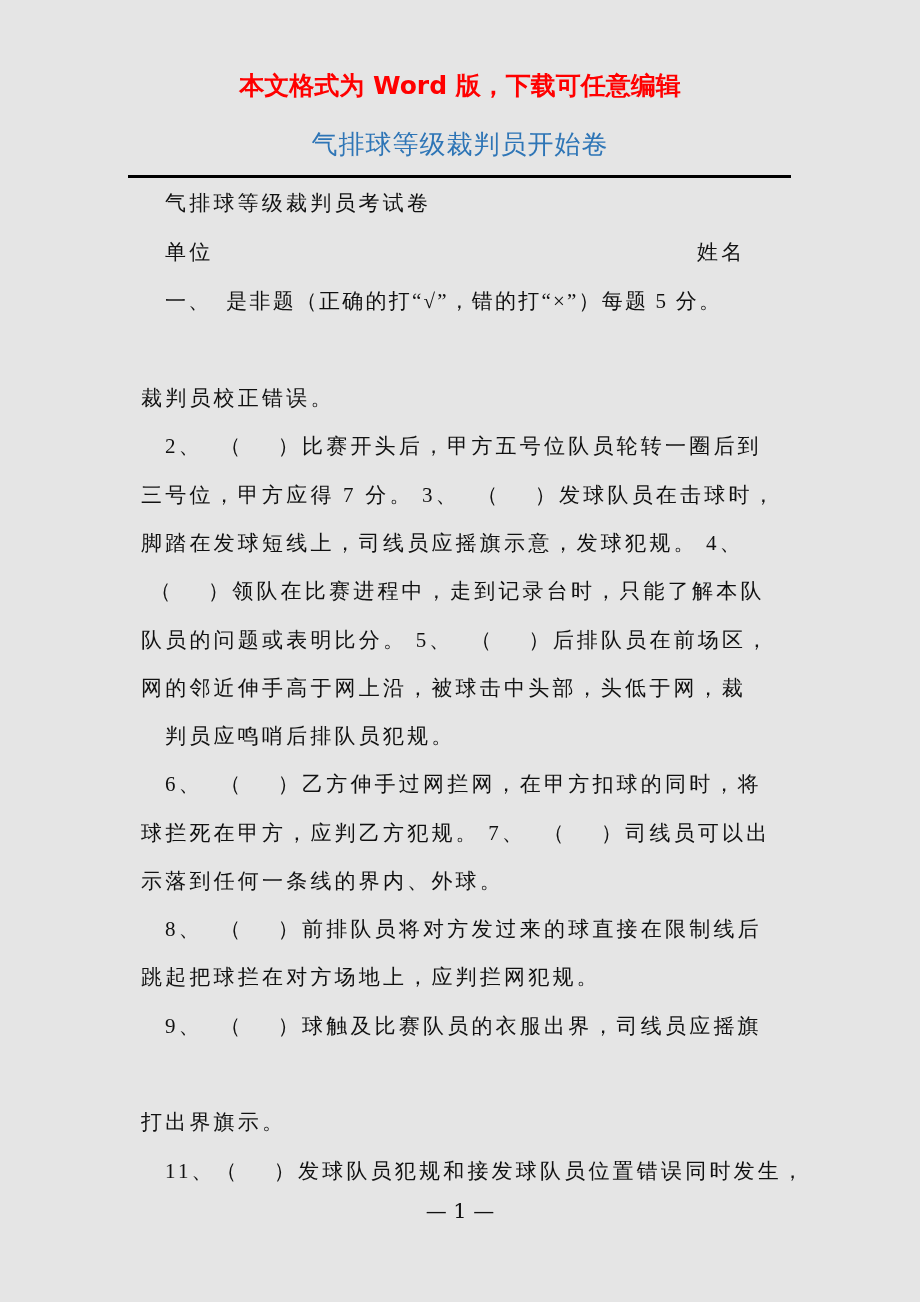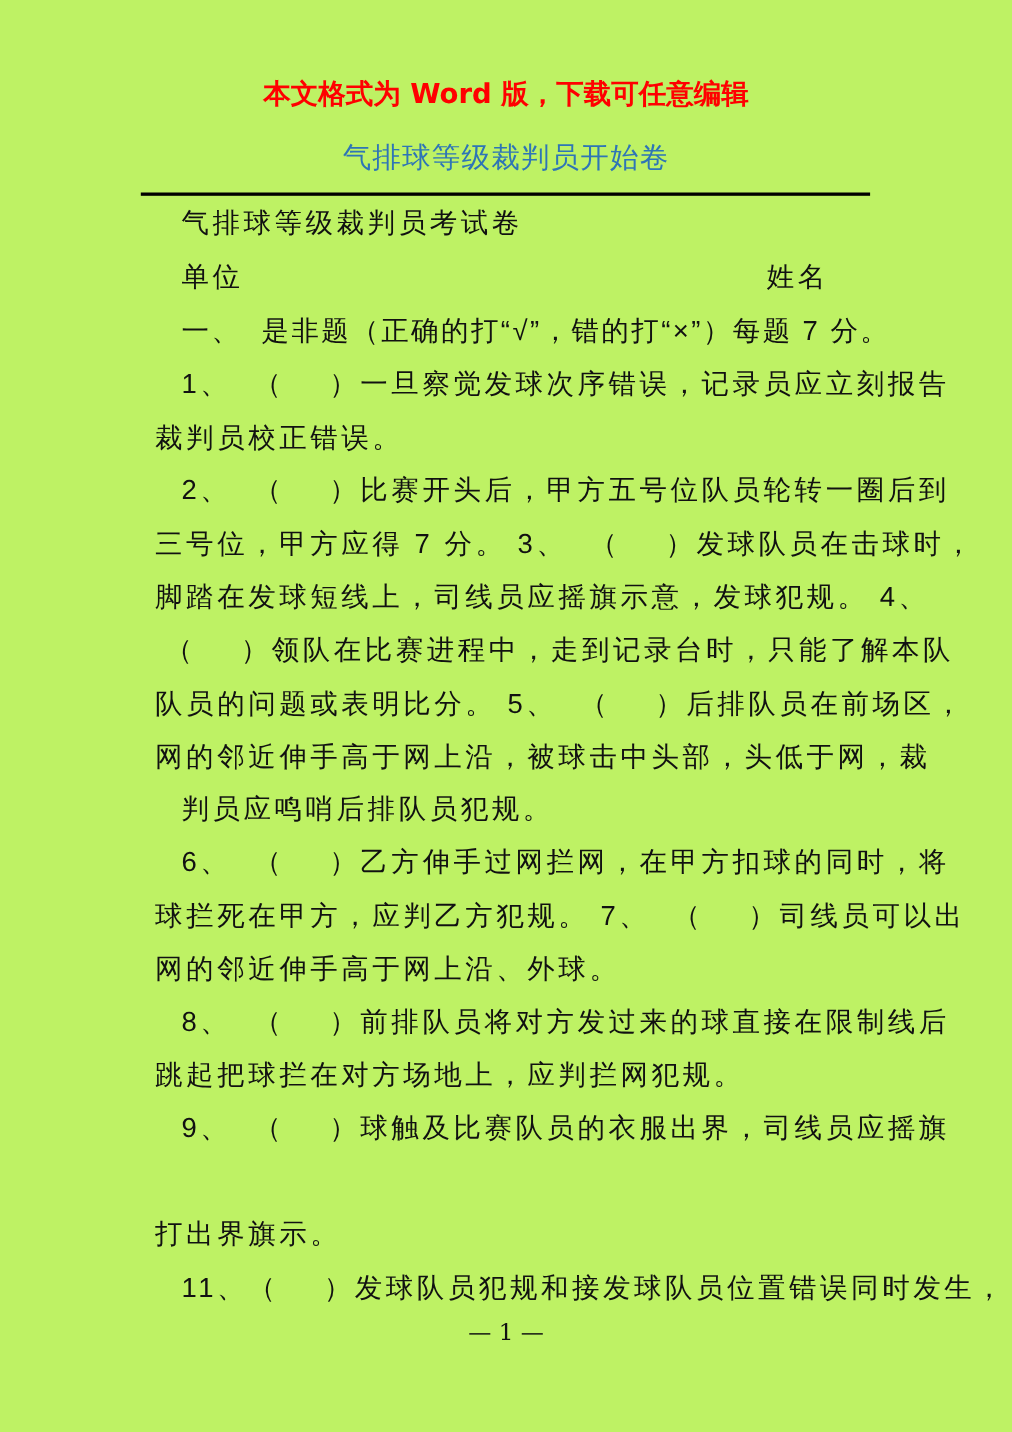--- a/index.html
+++ b/index.html
@@ -1,68 +1,67 @@
 <!DOCTYPE html>
 <html><head>
   <meta charset="utf-8">
   <style>
     html, body { margin: 0; padding: 0; background: #ffffff; }
     body { width: 920px; height: 1302px; position: relative; overflow: hidden; }
-    .page { position: absolute; left: 0; top: 0; width: 920px; height: 1302px; background: #bef264; }
+    .page { position: absolute; left: 0; top: 0; width: 920px; height: 1302px; background: #e5e5e5; }
     .banner {
       position: absolute; left: 0; width: 920px; top: 66px; text-align: center;
       font-family: "DejaVu Sans", "Liberation Sans", sans-serif;
       font-weight: bold; font-size: 25px; line-height: 40px;
     }
     .title {
       position: absolute; left: 0; width: 920px; top: 122px; text-align: center;
       font-family: "DejaVu Sans", "Liberation Sans", sans-serif;
       font-size: 26px; line-height: 44px; letter-spacing: 1px;
     }
     .rule {
       position: absolute; left: 128px; top: 175px; width: 663px; height: 3px; background: #000;
     }
     .line {
       position: absolute; white-space: pre;
-      font-family: Liberation Sans, sans-serif;
-      font-size: 25px; line-height: 30px; color: #111;
+      font-family: Liberation Serif, serif;
+      font-size: 21px; line-height: 30px; color: #111;
       letter-spacing: 3.2px;
     }
     .footer {
       position: absolute; left: 0; width: 920px; top: 1196px; text-align: center;
       font-family: "DejaVu Serif", "Liberation Serif", serif;
       font-size: 21px; line-height: 30px; color: #111;
     }
   </style>
 </head>
 <body>
 
 <div class="page">
   <div class="banner" style="color:#FF0000">本文格式为 Word 版，下载可任意编辑</div>
   <div class="title" style="color:#2E75B6">气排球等级裁判员开始卷</div>
   <div class="rule"></div>
 
   <div class="line" style="left:165px; top:188px;">气排球等级裁判员考试卷</div>
   <div class="line" style="left:165px; top:237px;">单位</div>
   <div class="line" style="left:697px; top:237px;">姓名</div>
-  <div class="line" style="left:165px; top:286px; letter-spacing:2.2px;">一、  是非题（正确的打“√”，错的打“×”）每题 7 分。</div>
+  <div class="line" style="left:165px; top:286px; letter-spacing:2.2px;">一、  是非题（正确的打“√”，错的打“×”）每题 5 分。</div>
 
-  <div class="line" style="left:165px; top:334px;">1、  （    ）一旦察觉发球次序错误，记录员应立刻报告</div>
   <div class="line" style="left:141px; top:383px;">裁判员校正错误。</div>
   <div class="line" style="left:165px; top:431px;">2、  （    ）比赛开头后，甲方五号位队员轮转一圈后到</div>
   <div class="line" style="left:141px; top:480px;">三号位，甲方应得 7 分。 3、  （    ）发球队员在击球时，</div>
   <div class="line" style="left:141px; top:528px;">脚踏在发球短线上，司线员应摇旗示意，发球犯规。 4、</div>
   <div class="line" style="left:150px; top:576px;">（    ）领队在比赛进程中，走到记录台时，只能了解本队</div>
   <div class="line" style="left:141px; top:625px;">队员的问题或表明比分。 5、  （    ）后排队员在前场区，</div>
   <div class="line" style="left:141px; top:673px;">网的邻近伸手高于网上沿，被球击中头部，头低于网，裁</div>
   <div class="line" style="left:165px; top:721px;">判员应鸣哨后排队员犯规。</div>
 
   <div class="line" style="left:165px; top:769px;">6、  （    ）乙方伸手过网拦网，在甲方扣球的同时，将</div>
   <div class="line" style="left:141px; top:818px;">球拦死在甲方，应判乙方犯规。 7、  （    ）司线员可以出</div>
-  <div class="line" style="left:141px; top:866px;">网的邻近伸手高于网上沿、外球。</div>
+  <div class="line" style="left:141px; top:866px;">示落到任何一条线的界内、外球。</div>
 
   <div class="line" style="left:165px; top:914px;">8、  （    ）前排队员将对方发过来的球直接在限制线后</div>
   <div class="line" style="left:141px; top:962px;">跳起把球拦在对方场地上，应判拦网犯规。</div>
 
   <div class="line" style="left:165px; top:1011px;">9、  （    ）球触及比赛队员的衣服出界，司线员应摇旗</div>
   <div class="line" style="left:141px; top:1107px;">打出界旗示。</div>
 
   <div class="line" style="left:165px; top:1156px;">11、（    ）发球队员犯规和接发球队员位置错误同时发生，</div>
 
   <div class="footer">— 1 —</div>

